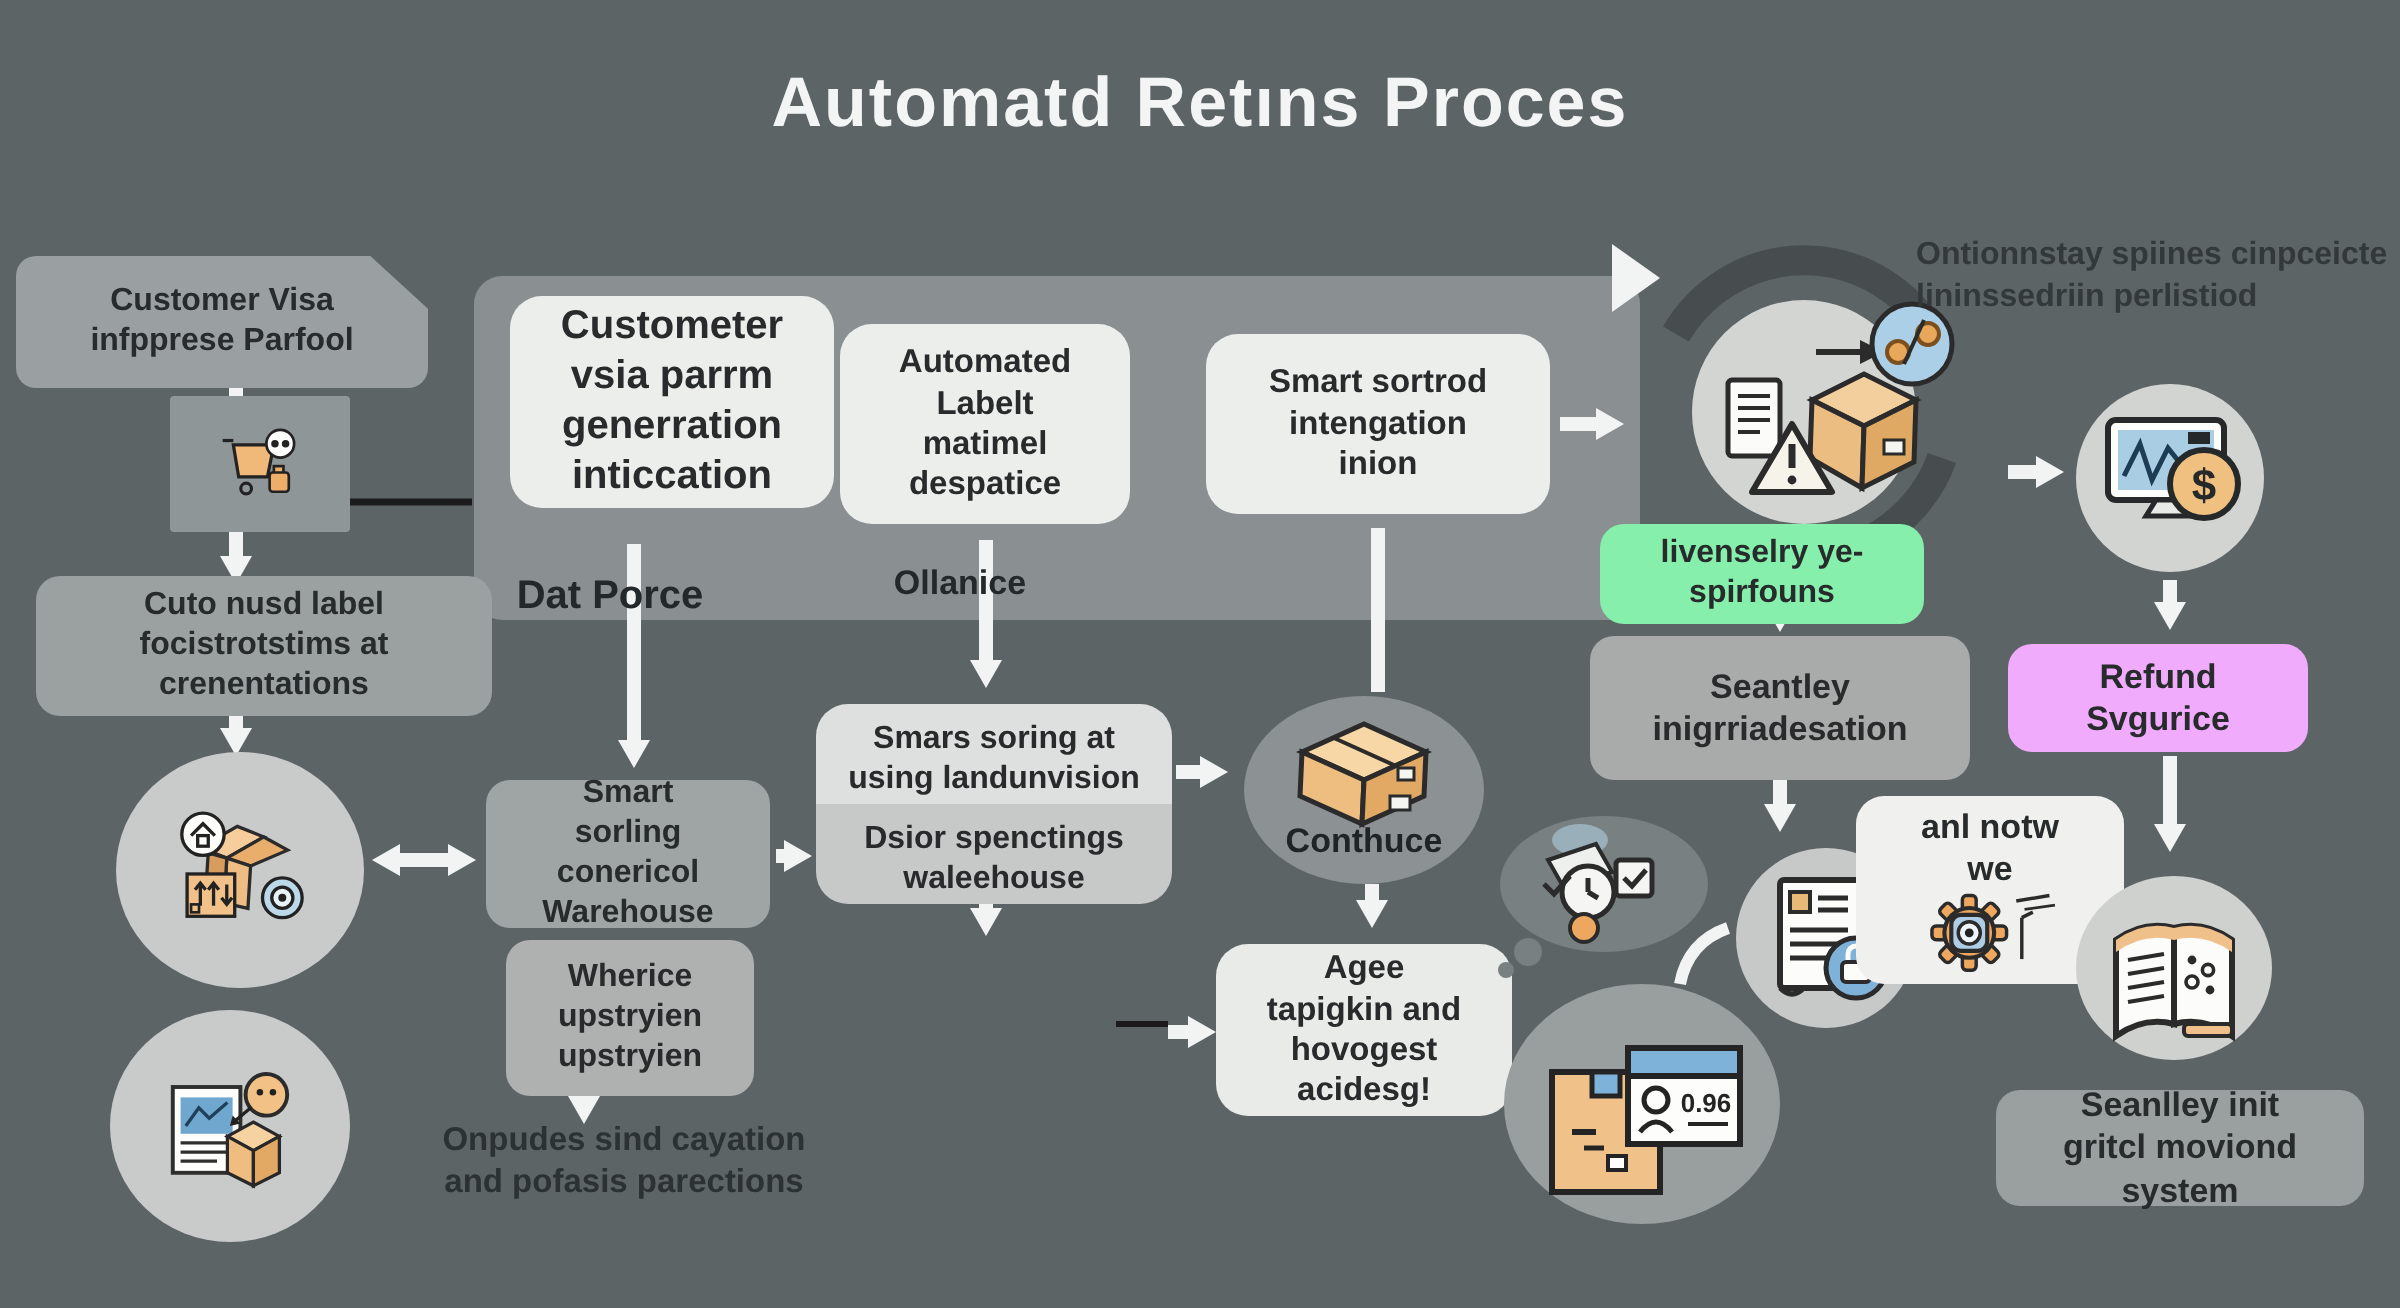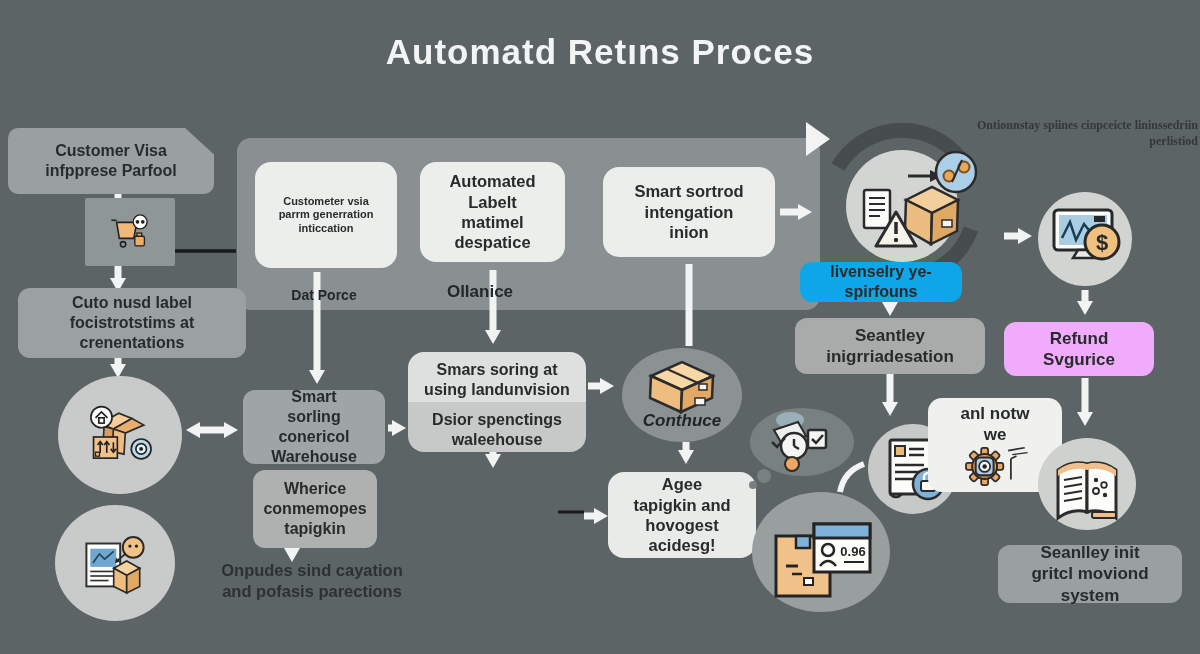--- a/index.html
+++ b/index.html
@@ -13,49 +13,49 @@
   #title{position:absolute;left:0;right:0;top:32px;text-align:center;font-size:35px;font-weight:bold;
          color:#f3f5f4;letter-spacing:1px;}
   #panel{position:absolute;left:237px;top:138px;width:583px;height:172px;background:#8a9092;border-radius:14px;}
   #arrows{position:absolute;left:0;top:0;pointer-events:none;}
   #n-portal{left:8px;top:128px;width:206px;height:66px;font-size:16px;background:#9aa0a2;
             clip-path:polygon(0 0,86% 0,100% 40%,100% 100%,0 100%);border-radius:10px;}
   #cart-box{left:85px;top:198px;width:90px;height:68px;background:#8f9697;border-radius:2px;}
   #n-custom-label{left:18px;top:288px;width:228px;height:70px;font-size:16px;}
   #ell-warehouse{left:58px;top:376px;width:124px;height:118px;background:#c8cbca;border-radius:50%;}
   #ell-report{left:55px;top:505px;width:120px;height:116px;background:#c8cbca;border-radius:50%;}
-  #pb1{left:255px;top:162px;width:142px;height:106px;font-size:11px;background:#eceeec;border-radius:16px;}
+  #pb1{left:255px;top:148px;width:162px;height:106px;font-size:20px;background:#eceeec;border-radius:16px;}
   #pb2{left:420px;top:162px;width:145px;height:100px;font-size:16.5px;background:#eceeec;border-radius:16px;}
   #pb3{left:603px;top:167px;width:172px;height:90px;font-size:16.5px;background:#eceeec;border-radius:16px;}
-  #cap1{left:264px;top:287px;width:120px;font-size:14px;}
+  #cap1{left:245px;top:287px;width:120px;font-size:20px;}
   #cap2{left:415px;top:282px;width:130px;font-size:17px;}
   #n-warehouse2{left:243px;top:390px;width:142px;height:74px;font-size:16px;background:#9fa4a4;}
   #n-wherice{left:253px;top:470px;width:124px;height:78px;font-size:16px;background:#aeb1b0;}
   #t-onpudes{left:212px;top:560px;width:200px;font-size:16.5px;color:#2c3133;position:absolute;
              font-weight:bold;text-align:center;line-height:1.3;}
   #n-smars{left:408px;top:352px;width:178px;height:100px;padding:0;overflow:hidden;background:transparent;
            flex-direction:column;border-radius:16px;}
   #n-smars .half{width:100%;height:50%;display:flex;align-items:flex-end;justify-content:center;font-size:16px;padding:2px 8px;box-sizing:border-box;}
   #n-smars .top{background:#dde0de;}
   #n-smars .bot{background:#c6c9c7;}
   #n-quality{left:413px;top:473px;width:154px;height:84px;font-size:16.5px;background:#edefed;border-radius:16px;}
   #ell-conthuce{left:622px;top:348px;width:120px;height:94px;background:#8c9294;border-radius:50%;
                 flex-direction:column;padding:2px;}
-  #ell-conthuce span{font-size:17px;color:#1f2425;margin-top:-4px;font-style:italic;}
+  #ell-conthuce span{font-size:17px;color:#1f2425;margin-top:-4px;}
   #n-agee{left:608px;top:472px;width:148px;height:86px;font-size:16.5px;background:#e9ebe9;border-radius:16px;}
   #bubble{left:746px;top:404px;width:112px;height:88px;background:transparent;padding:0;}
   #circ-pkg{left:752px;top:492px;width:138px;height:120px;background:#999e9e;border-radius:50%;padding:0;}
   #circ-doc{left:868px;top:424px;width:90px;height:90px;background:#c6c9c8;border-radius:50%;padding:0;}
   #n-anl{left:928px;top:398px;width:134px;height:94px;background:#f0f1ef;border-radius:14px;
          flex-direction:column;justify-content:flex-start;padding-top:5px;font-size:17px;}
   #flow{left:812px;top:114px;width:180px;height:180px;background:transparent;padding:0;}
-  #t-ontion{left:958px;top:118px;width:240px;font-size:12px;color:#33383a;position:absolute;
-            font-weight:bold;text-align:right;line-height:1.3;font-family:Liberation Serif, serif;}
-  #n-liven{left:800px;top:262px;width:162px;height:40px;font-size:16px;background:#0ea5e9;}
-  #n-seant{left:795px;top:318px;width:190px;height:56px;font-size:17px;background:#a8abaa;text-align:center;}
+  #t-ontion{left:958px;top:118px;width:240px;font-size:16px;color:#33383a;position:absolute;
+            font-weight:bold;text-align:left;line-height:1.3;}
+  #n-liven{left:800px;top:262px;width:162px;height:50px;font-size:16px;background:#86efac;}
+  #n-seant{left:795px;top:318px;width:190px;height:72px;font-size:17px;background:#a8abaa;text-align:center;}
   #circ-mon{left:1038px;top:192px;width:94px;height:94px;background:#d2d4d2;border-radius:50%;padding:0;}
   #n-refund{left:1004px;top:322px;width:150px;height:54px;font-size:17px;background:#f0abfc;}
   #circ-book{left:1038px;top:438px;width:98px;height:92px;background:#cfd1cf;border-radius:50%;padding:0;}
   #n-seanl{left:998px;top:545px;width:184px;height:58px;font-size:17px;background:#9a9fa0;}
 </style>
 </head>
 <body>
 
 <div id="stage">
 
@@ -210,21 +210,21 @@
   <div class="node" id="pb3">
     <span>Smart sortrod intengation inion</span>
   </div>
   <div class="caption" id="cap1">Dat Porce</div>
   <div class="caption" id="cap2">Ollanice</div>
 
   <div class="node" id="n-warehouse2">
     <span>Smart sorling conericol Warehouse</span>
   </div>
   <div class="node graylt" id="n-wherice">
-    <span>Wherice conmemopes tapigkin</span>
+    <span>Wherice upstryien upstryien</span>
   </div>
   <div id="t-onpudes">Onpudes sind cayation and pofasis parections</div>
 
   <div class="node" id="n-smars">
     <div class="half top">
       <span>Smars soring at using landunvision</span>
     </div>
     <div class="half bot">
       <span>Dsior spenctings waleehouse</span>
     </div>

